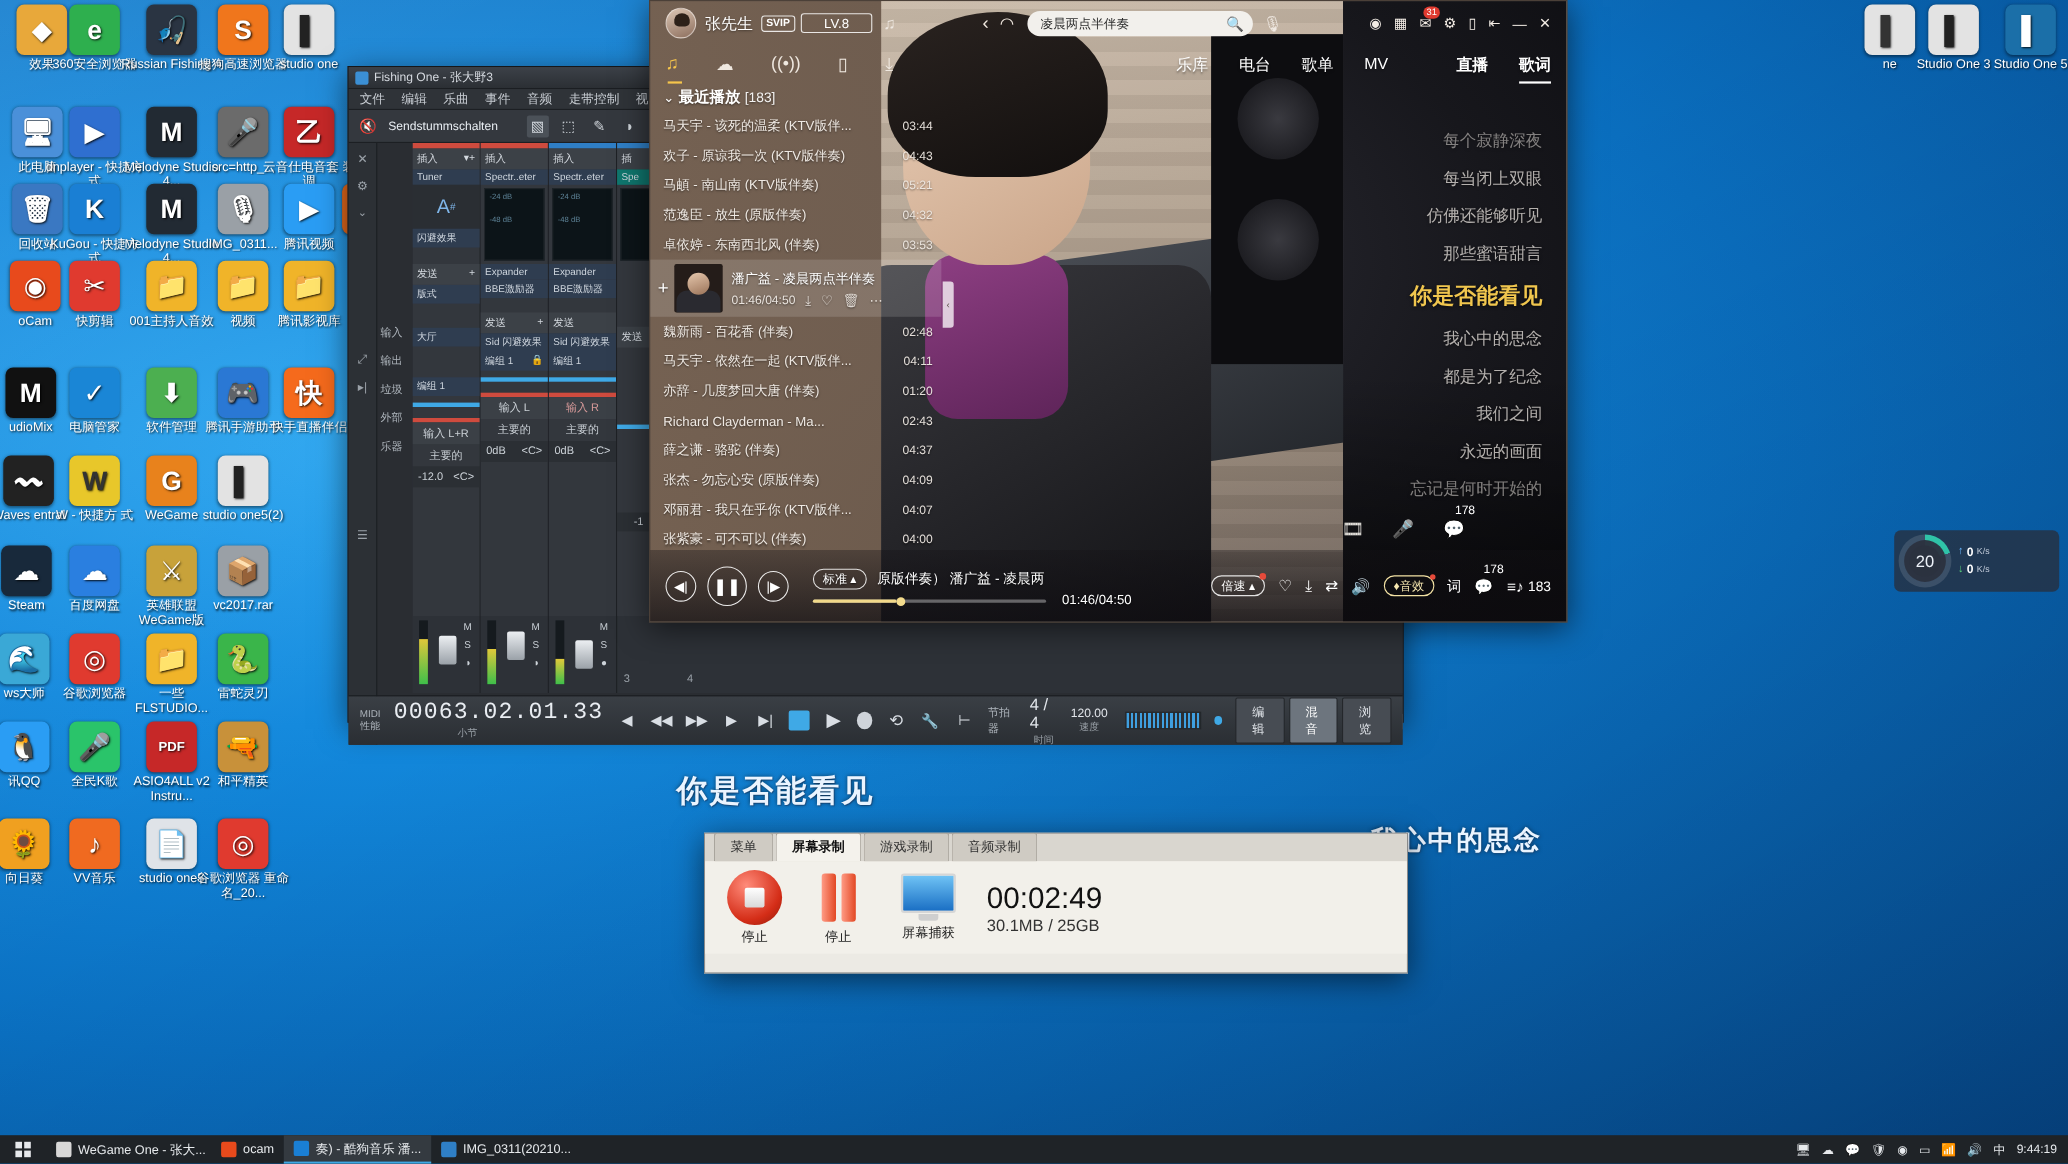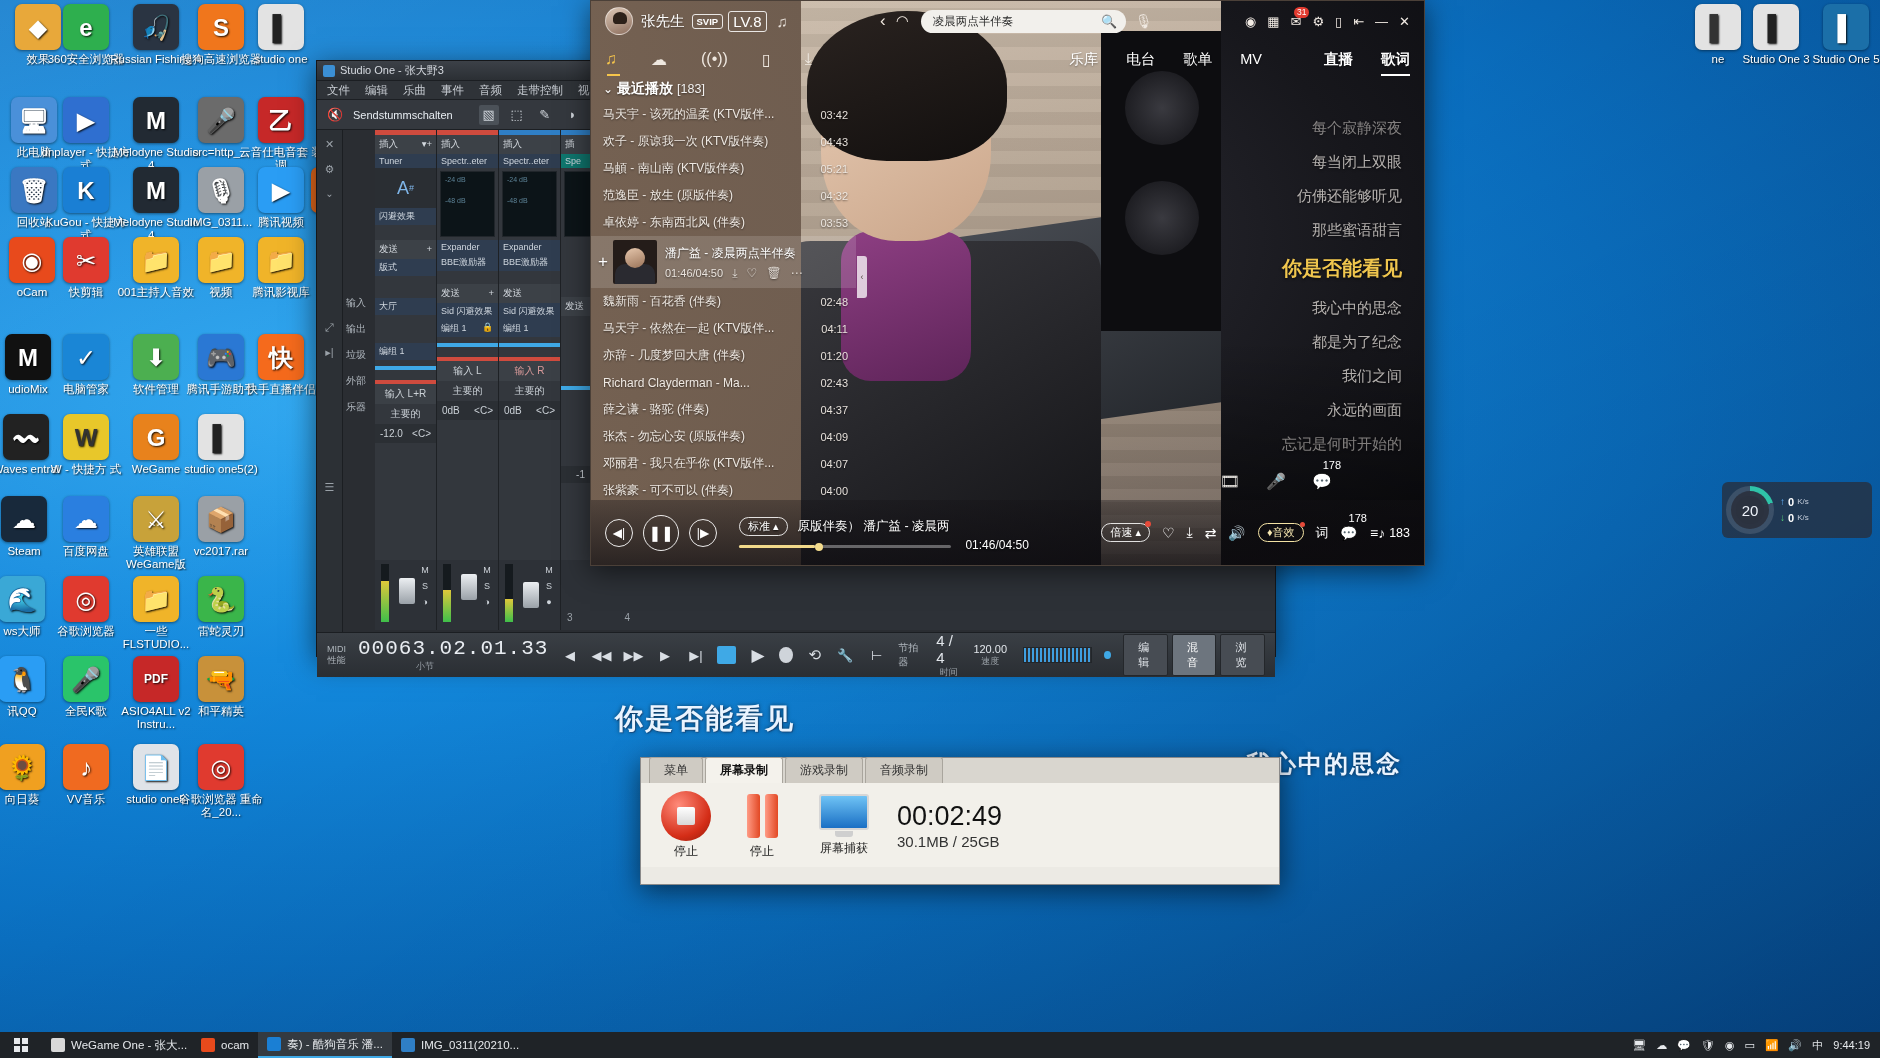--- a/index.html
+++ b/index.html
@@ -95,21 +95,21 @@
     background:radial-gradient(#3a3a40,#121216); display:block;}
 
   
   #p-top{ position:absolute;left:0;top:0;width:100%;height:40px; display:flex;align-items:center;padding:0 14px; z-index:5;}
   #avatar{ width:28px;height:28px;border-radius:50%;overflow:hidden;
     background:linear-gradient(160deg,#dcc7b5,#8d6f5e); border:1px solid rgba(255,255,255,.5); position:relative;}
   #avatar:after{content:"";position:absolute;left:7px;top:4px;width:14px;height:12px;border-radius:50% 50% 30% 30%;background:#2d2119;}
   #uname{ color:#fff;font-size:14.5px;margin-left:8px;text-shadow:0 1px 2px rgba(0,0,0,.45);}
   .badge-svip{ margin-left:7px;border:1px solid rgba(255,255,255,.85);border-radius:3px;color:#fff;
     font-size:9.5px;padding:1px 4px;font-weight:bold;}
-  .badge-lv{ margin-left:5px;border:1px solid rgba(255,255,255,.85);border-radius:3px;color:#fff;font-size:15px;padding:1px 4px;}
+  .badge-lv{ margin-left:5px;border:1px solid rgba(255,255,255,.85);border-radius:3px;color:#fff;font-size:12px;padding:1px 20px;}
   .topico{ color:#f2ece6;opacity:.92;font-size:15px;margin-left:10px; }
   #searchwrap{ margin-left:auto; display:flex; align-items:center; }
   #p-back{ color:#efe7de;font-size:17px;margin-right:10px;}
   #p-refresh{ color:#efe7de;font-size:15px;margin-right:12px;}
   #searchbox{ width:205px;height:23px;background:#f2f0ec;border-radius:12px;display:flex;align-items:center;
     padding:0 8px 0 12px;}
   #searchbox input{ border:0;background:transparent;outline:none;font-size:11.5px;color:#2c2c2c;width:100%;
     font-family:"Liberation Sans",sans-serif;}
   #mic-ico{ color:#f0e9e2;font-size:14px;margin-left:9px;}
   #winctl{ margin-left:auto;display:flex;align-items:center;gap:11px;color:#f3ece5;font-size:13px;}
@@ -437,21 +437,21 @@
   <span class="lbl">Studio One 5</span>
   </div>
 <div class="dicon" style="position:absolute;left:1672px;top:4px">
   <div class="glyph" style="background:#e3e3e3;color:#333">▌</div>
   <span class="lbl">ne</span>
   </div>
 
 <div class="win" id="studioone">
   <div id="s1-title">
     <span class="s1-logo"></span>
-    <span>Studio One - 张大野3</span>
+    <span>Fishing One - 张大野3</span>
   </div>
   <div id="s1-menu">
     <span>文件</span>
     <span>编辑</span>
     <span>乐曲</span>
     <span>事件</span>
     <span>音频</span>
     <span>走带控制</span>
     <span>视图</span>
   </div>
@@ -759,21 +759,21 @@
 
   <div id="p-listhdr">
     <span style="font-weight:normal;font-size:12px">⌄</span>
     <span>最近播放</span>
     <span class="cnt">[183]</span>
   </div>
 
   <div id="p-list">
     <div class="srow">
       <span class="nm">马天宇 - 该死的温柔 (KTV版伴...</span>
-      <span class="dur">03:42</span>
+      <span class="dur">03:44</span>
       </div>
     <div class="srow">
       <span class="nm">欢子 - 原谅我一次 (KTV版伴奏)</span>
       <span class="dur">04:43</span>
       </div>
     <div class="srow">
       <span class="nm">马頔 - 南山南 (KTV版伴奏)</span>
       <span class="dur">05:21</span>
       </div>
     <div class="srow">

